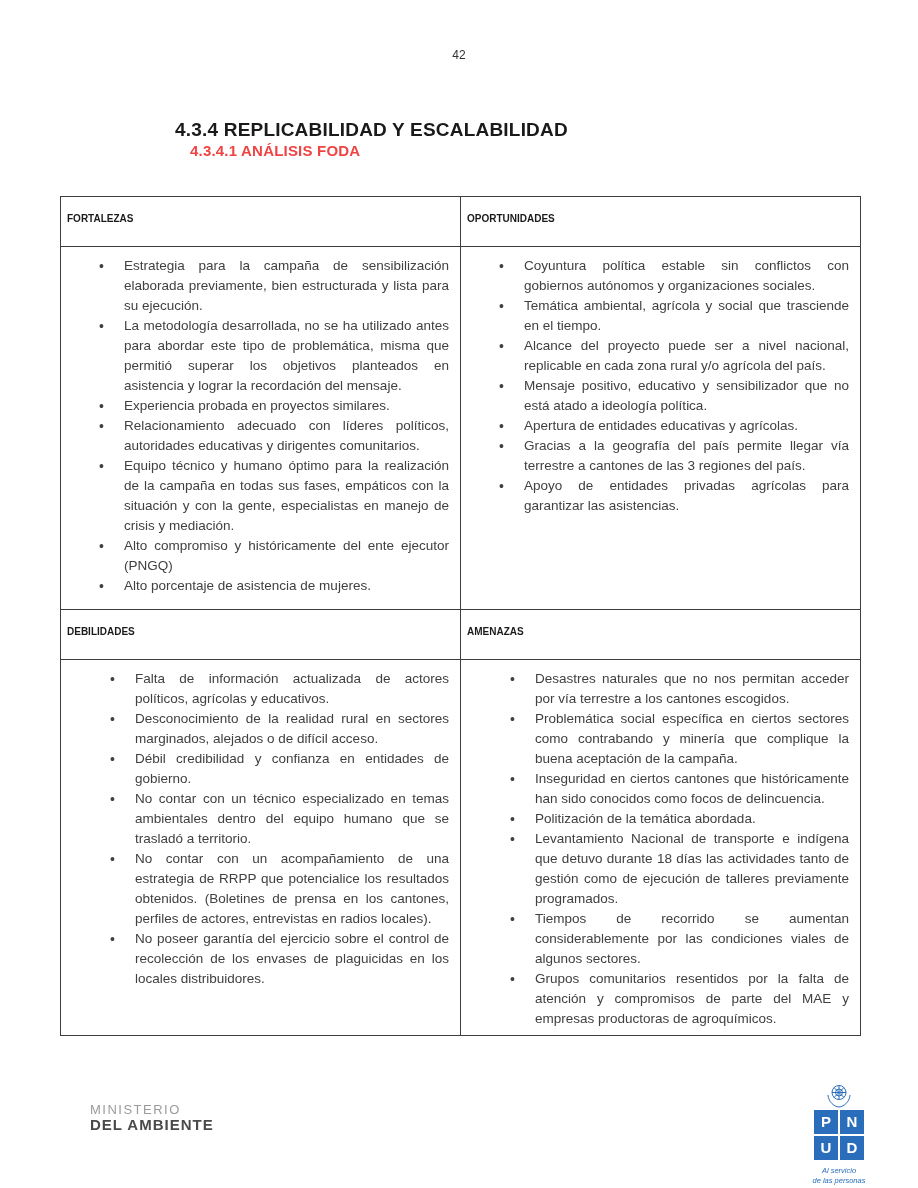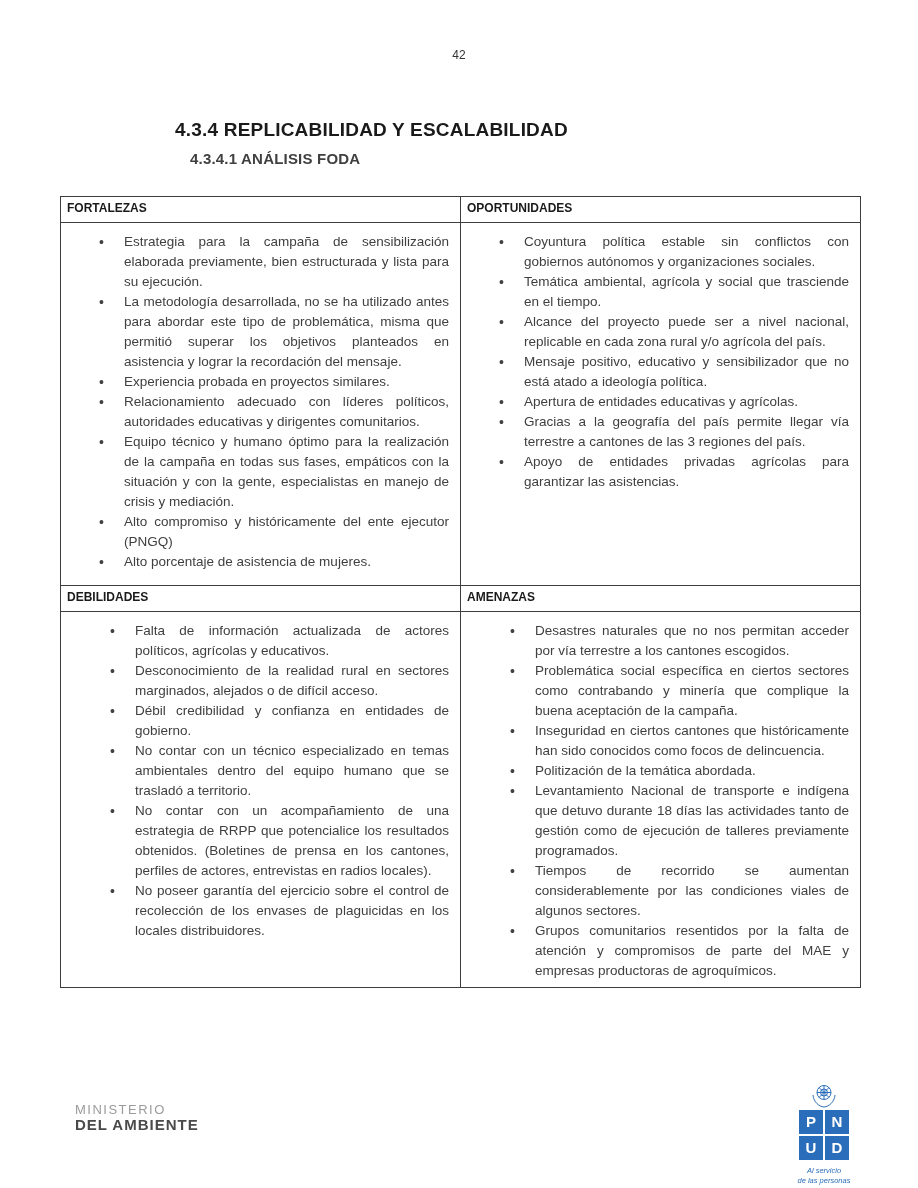--- a/index.html
+++ b/index.html
@@ -13,54 +13,54 @@
   }
   .page-number{
     position:absolute;top:48px;left:0;width:918px;
     text-align:center;font-size:12px;color:#333;
   }
   .h1{
     position:absolute;left:159px;top:103px;margin:16px;
     font-size:19px;font-weight:bold;color:#1a1a1a;letter-spacing:.2px;
   }
   .h2{
-    position:absolute;left:190px;top:150px;margin:0;
-    font-size:15px;font-weight:bold;color:#404040;letter-spacing:.2px;
+    position:absolute;left:190px;top:142px;margin:0;
+    font-size:15px;font-weight:bold;color:#ef4444;letter-spacing:.2px;
   }
   table.foda{
     position:absolute;left:60px;top:196px;width:801px;
     border-collapse:collapse;table-layout:fixed;
   }
   table.foda th, table.foda td{
     border:1px solid #3d3d3d;
     vertical-align:top;
     width:50%;
   }
   table.foda th{
-    font-size:12px;font-weight:bold;text-align:left;
-    padding:4px 6px;height:17px;color:#1a1a1a;
+    font-size:10px;font-weight:bold;text-align:left;
+    padding:16px 6px;height:17px;color:#1a1a1a;
   }
   tr.content-row-1 td{height:360px;}
   tr.content-row-2 td{height:373px;padding-left:12px;}
   table.foda td ul{
     margin:8px 4px 0 0;padding:0 6px 0 37px;
     list-style:none;
   }
   table.foda td ul li{
     position:relative;
     padding-left:25px;
     font-size:13.5px;line-height:20px;
     text-align:justify;color:#404040;
   }
   table.foda td ul li::before{
     content:"\2022";
     position:absolute;left:0;top:0;
     font-size:14px;
   }
-  .footer{position:absolute;left:0;top:1080px;width:858px;height:95px;}
+  .footer{position:absolute;left:15px;top:1080px;width:858px;height:95px;}
   
   .min-logo{position:absolute;left:75px;top:23px;line-height:1.05;}
   .min-line1{font-size:13px;letter-spacing:1.5px;color:#9b9b9b;font-weight:400;}
   .min-line2{font-size:15px;letter-spacing:1px;color:#4a4a4a;font-weight:bold;}
   
   .gef-logo{position:absolute;left:426px;top:5px;width:66px;text-align:center;}
   .gef-text{font-size:20px;font-weight:600;color:#00592e;margin-top:-6px;font-family:"Liberation Sans",sans-serif;}
   
   .pnud-logo{position:absolute;left:788px;top:2px;width:72px;text-align:center;}
   .pnud-emblem{display:block;margin:0 auto 1px auto;}

